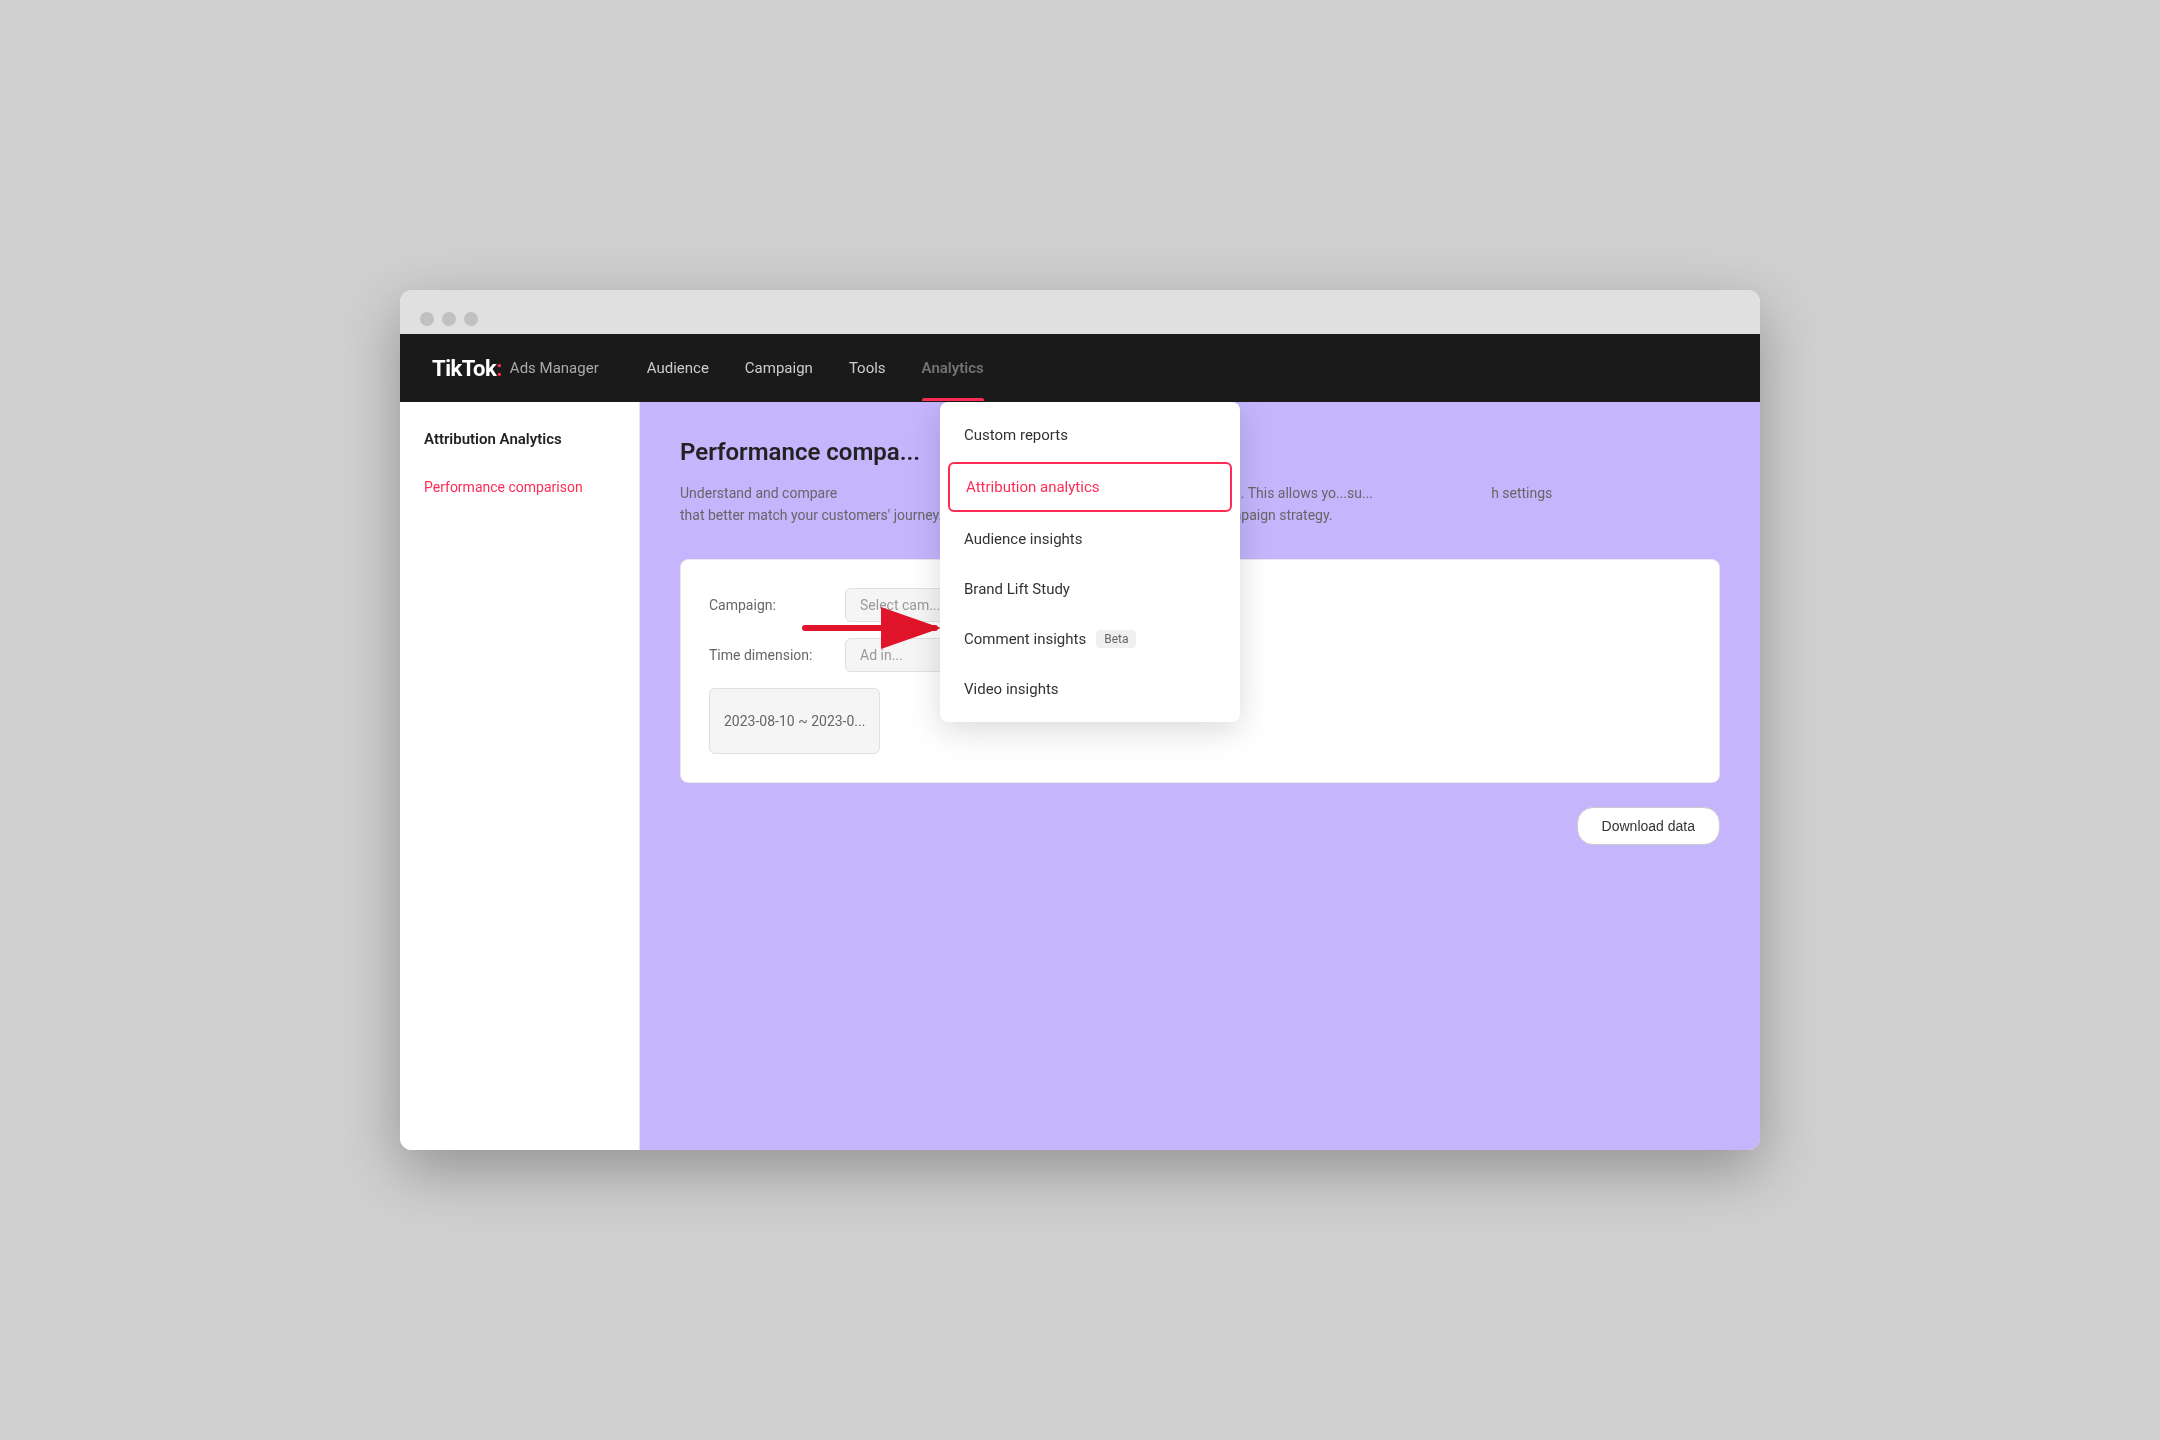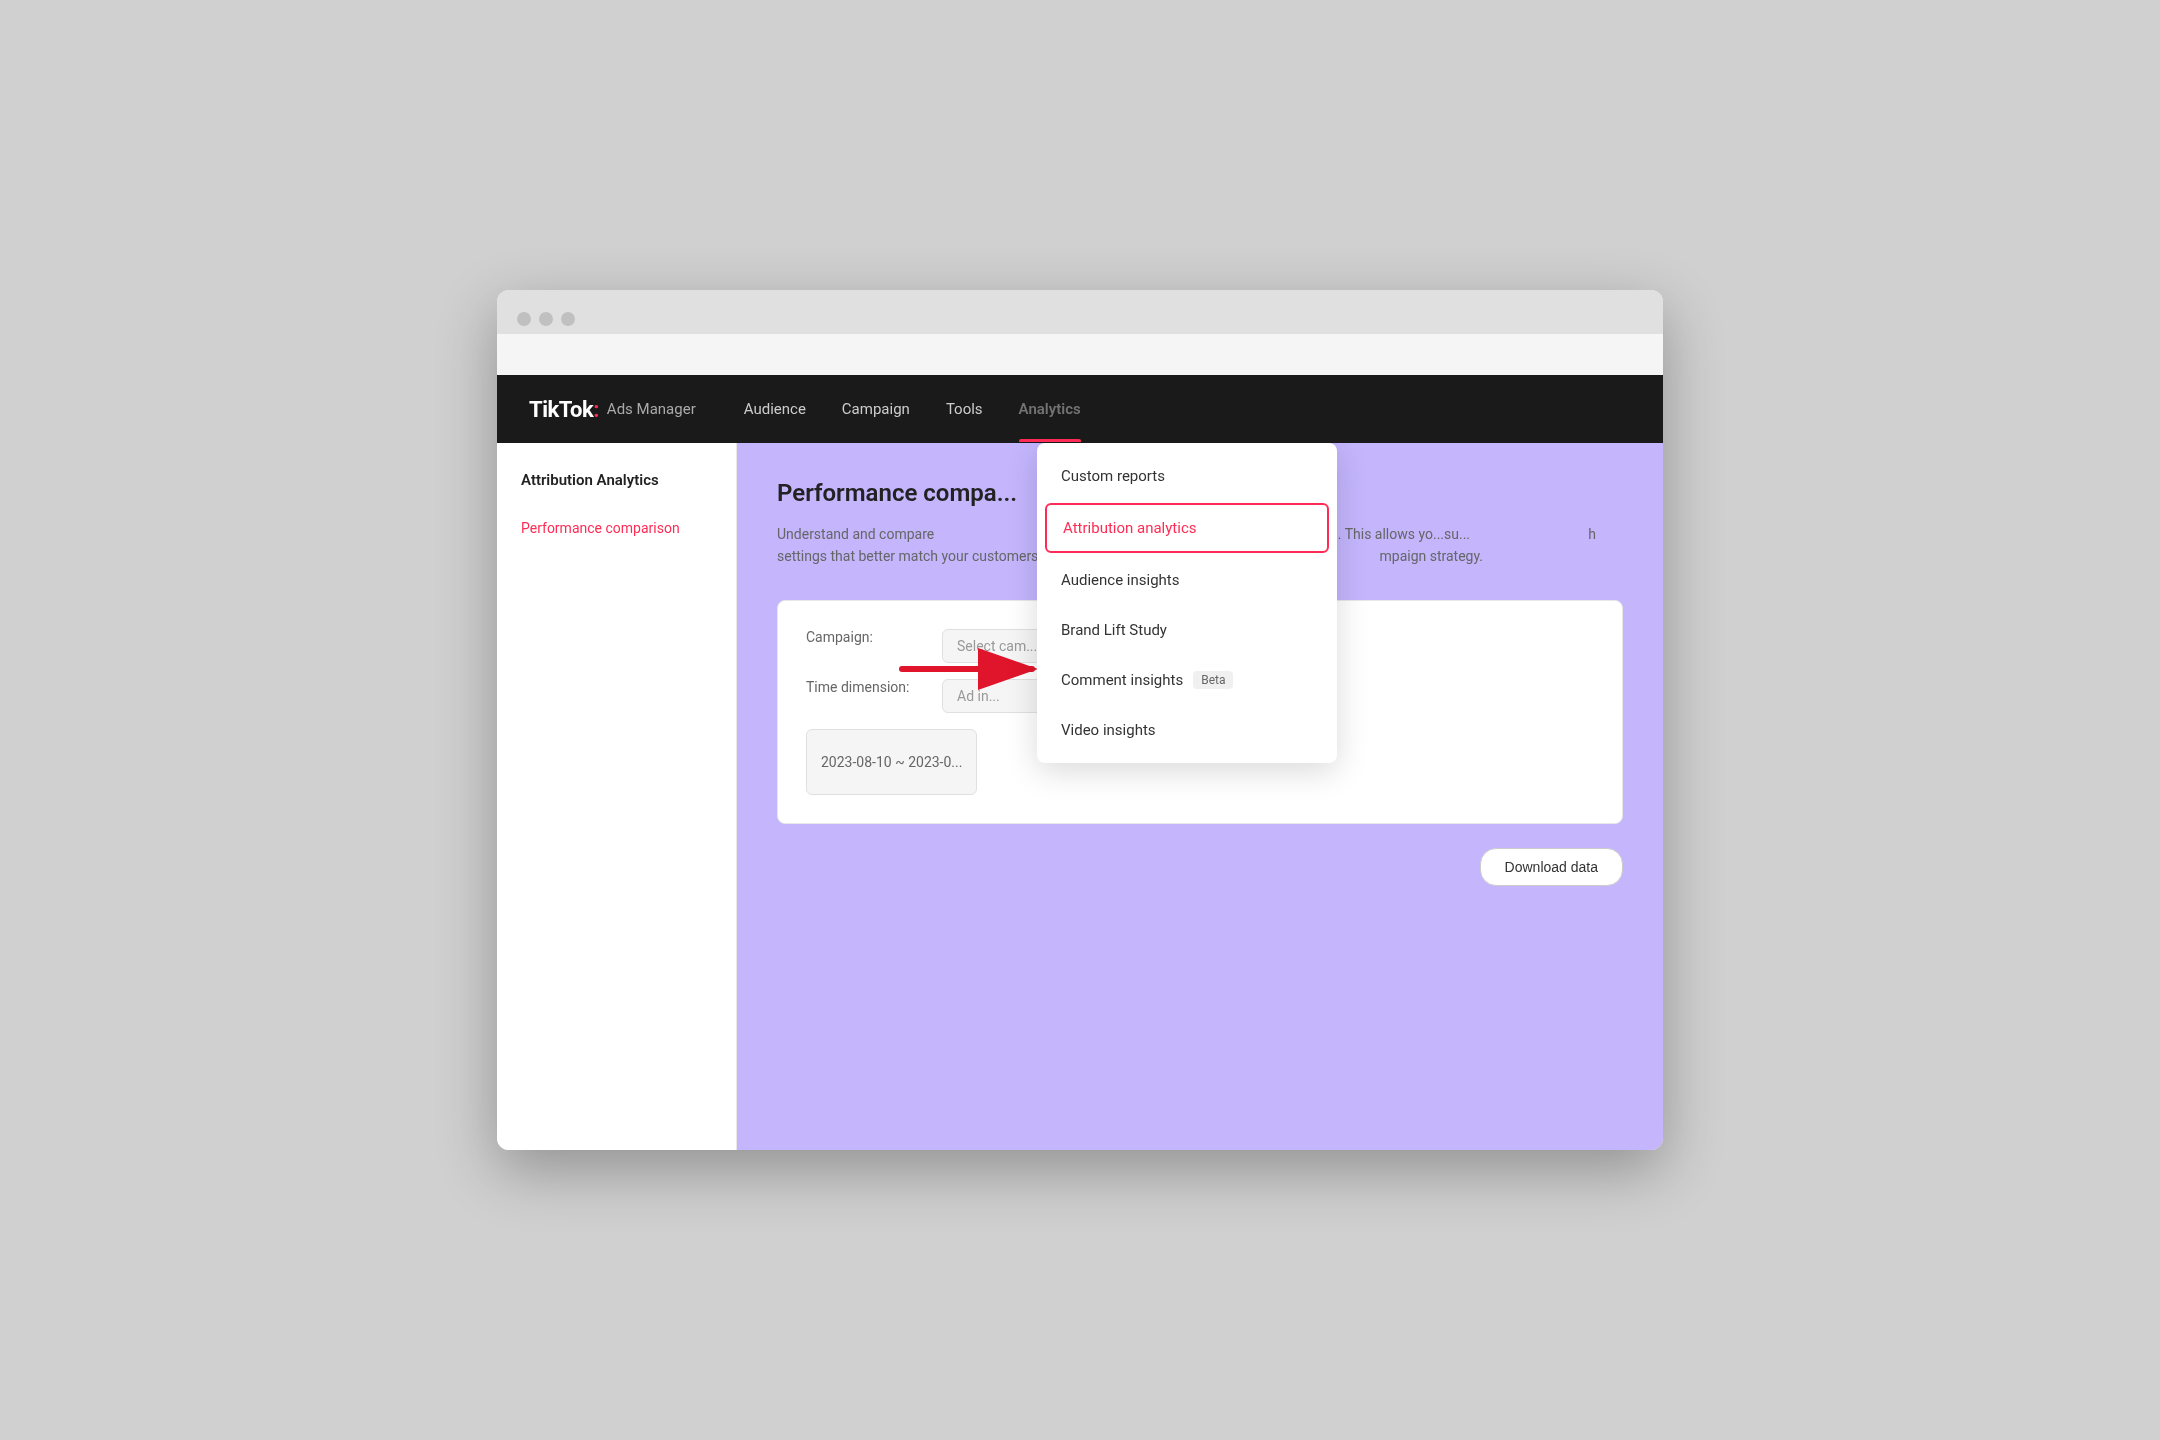--- a/index.html
+++ b/index.html
@@ -6,29 +6,28 @@
     body {
       background: #d0d0d0;
       display: flex;
       align-items: center;
       justify-content: center;
       min-height: 100vh;
       font-family: -apple-system, BlinkMacSystemFont, 'Segoe UI', Roboto, sans-serif;
     }
 
     .browser-window {
-      width: 1166px;
+      width: 1360px;
       height: 860px;
       background: #f5f5f5;
       border-radius: 12px;
       box-shadow: 0 20px 60px rgba(0,0,0,0.3);
       overflow: hidden;
       display: flex;
       flex-direction: column;
-      gap: 41px;
     }
 
     .browser-chrome {
       background: #e0e0e0;
       padding: 14px 20px 0 20px;
       display: flex;
       align-items: center;
       gap: 8px;
       min-height: 44px;
     }
@@ -169,20 +168,21 @@
 
     .filters-card {
       background: white;
       border-radius: 8px;
       padding: 28px;
       border: 1px solid #e8e8e8;
     }
 
     .filter-row {
       display: flex;
+      align-items: center;
       gap: 16px;
       margin-bottom: 16px;
     }
 
     .filter-row:last-child {
       margin-bottom: 0;
     }
 
     .filter-label {
       font-size: 14px;

